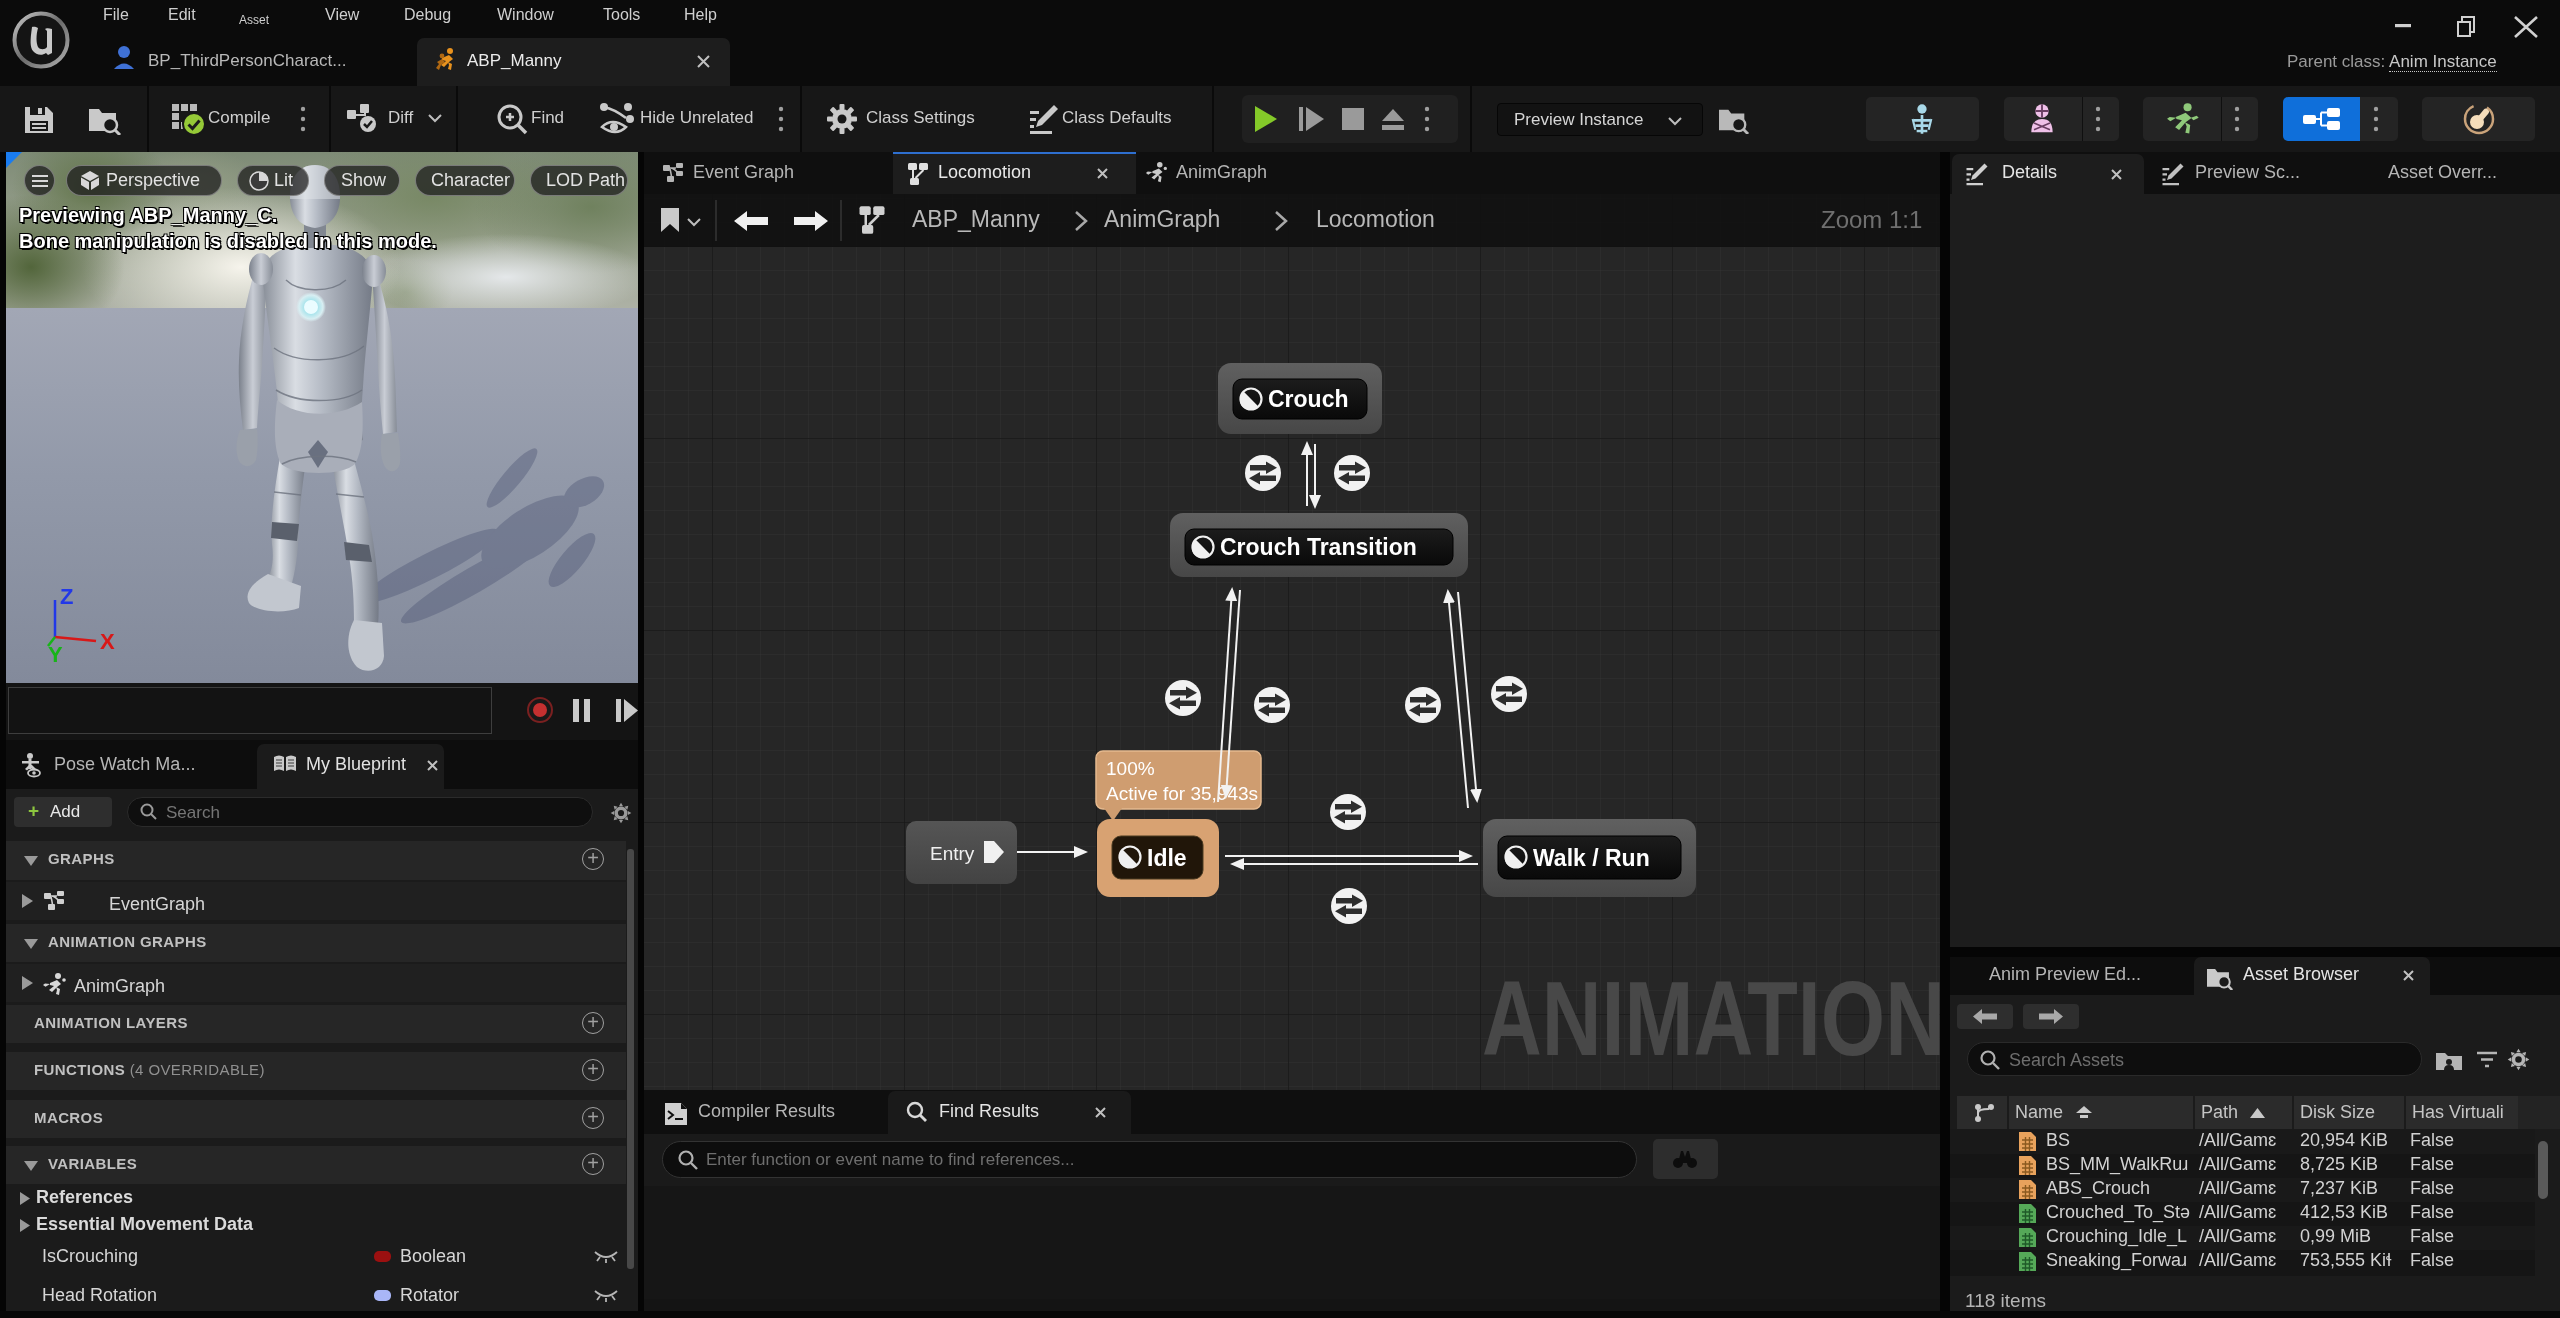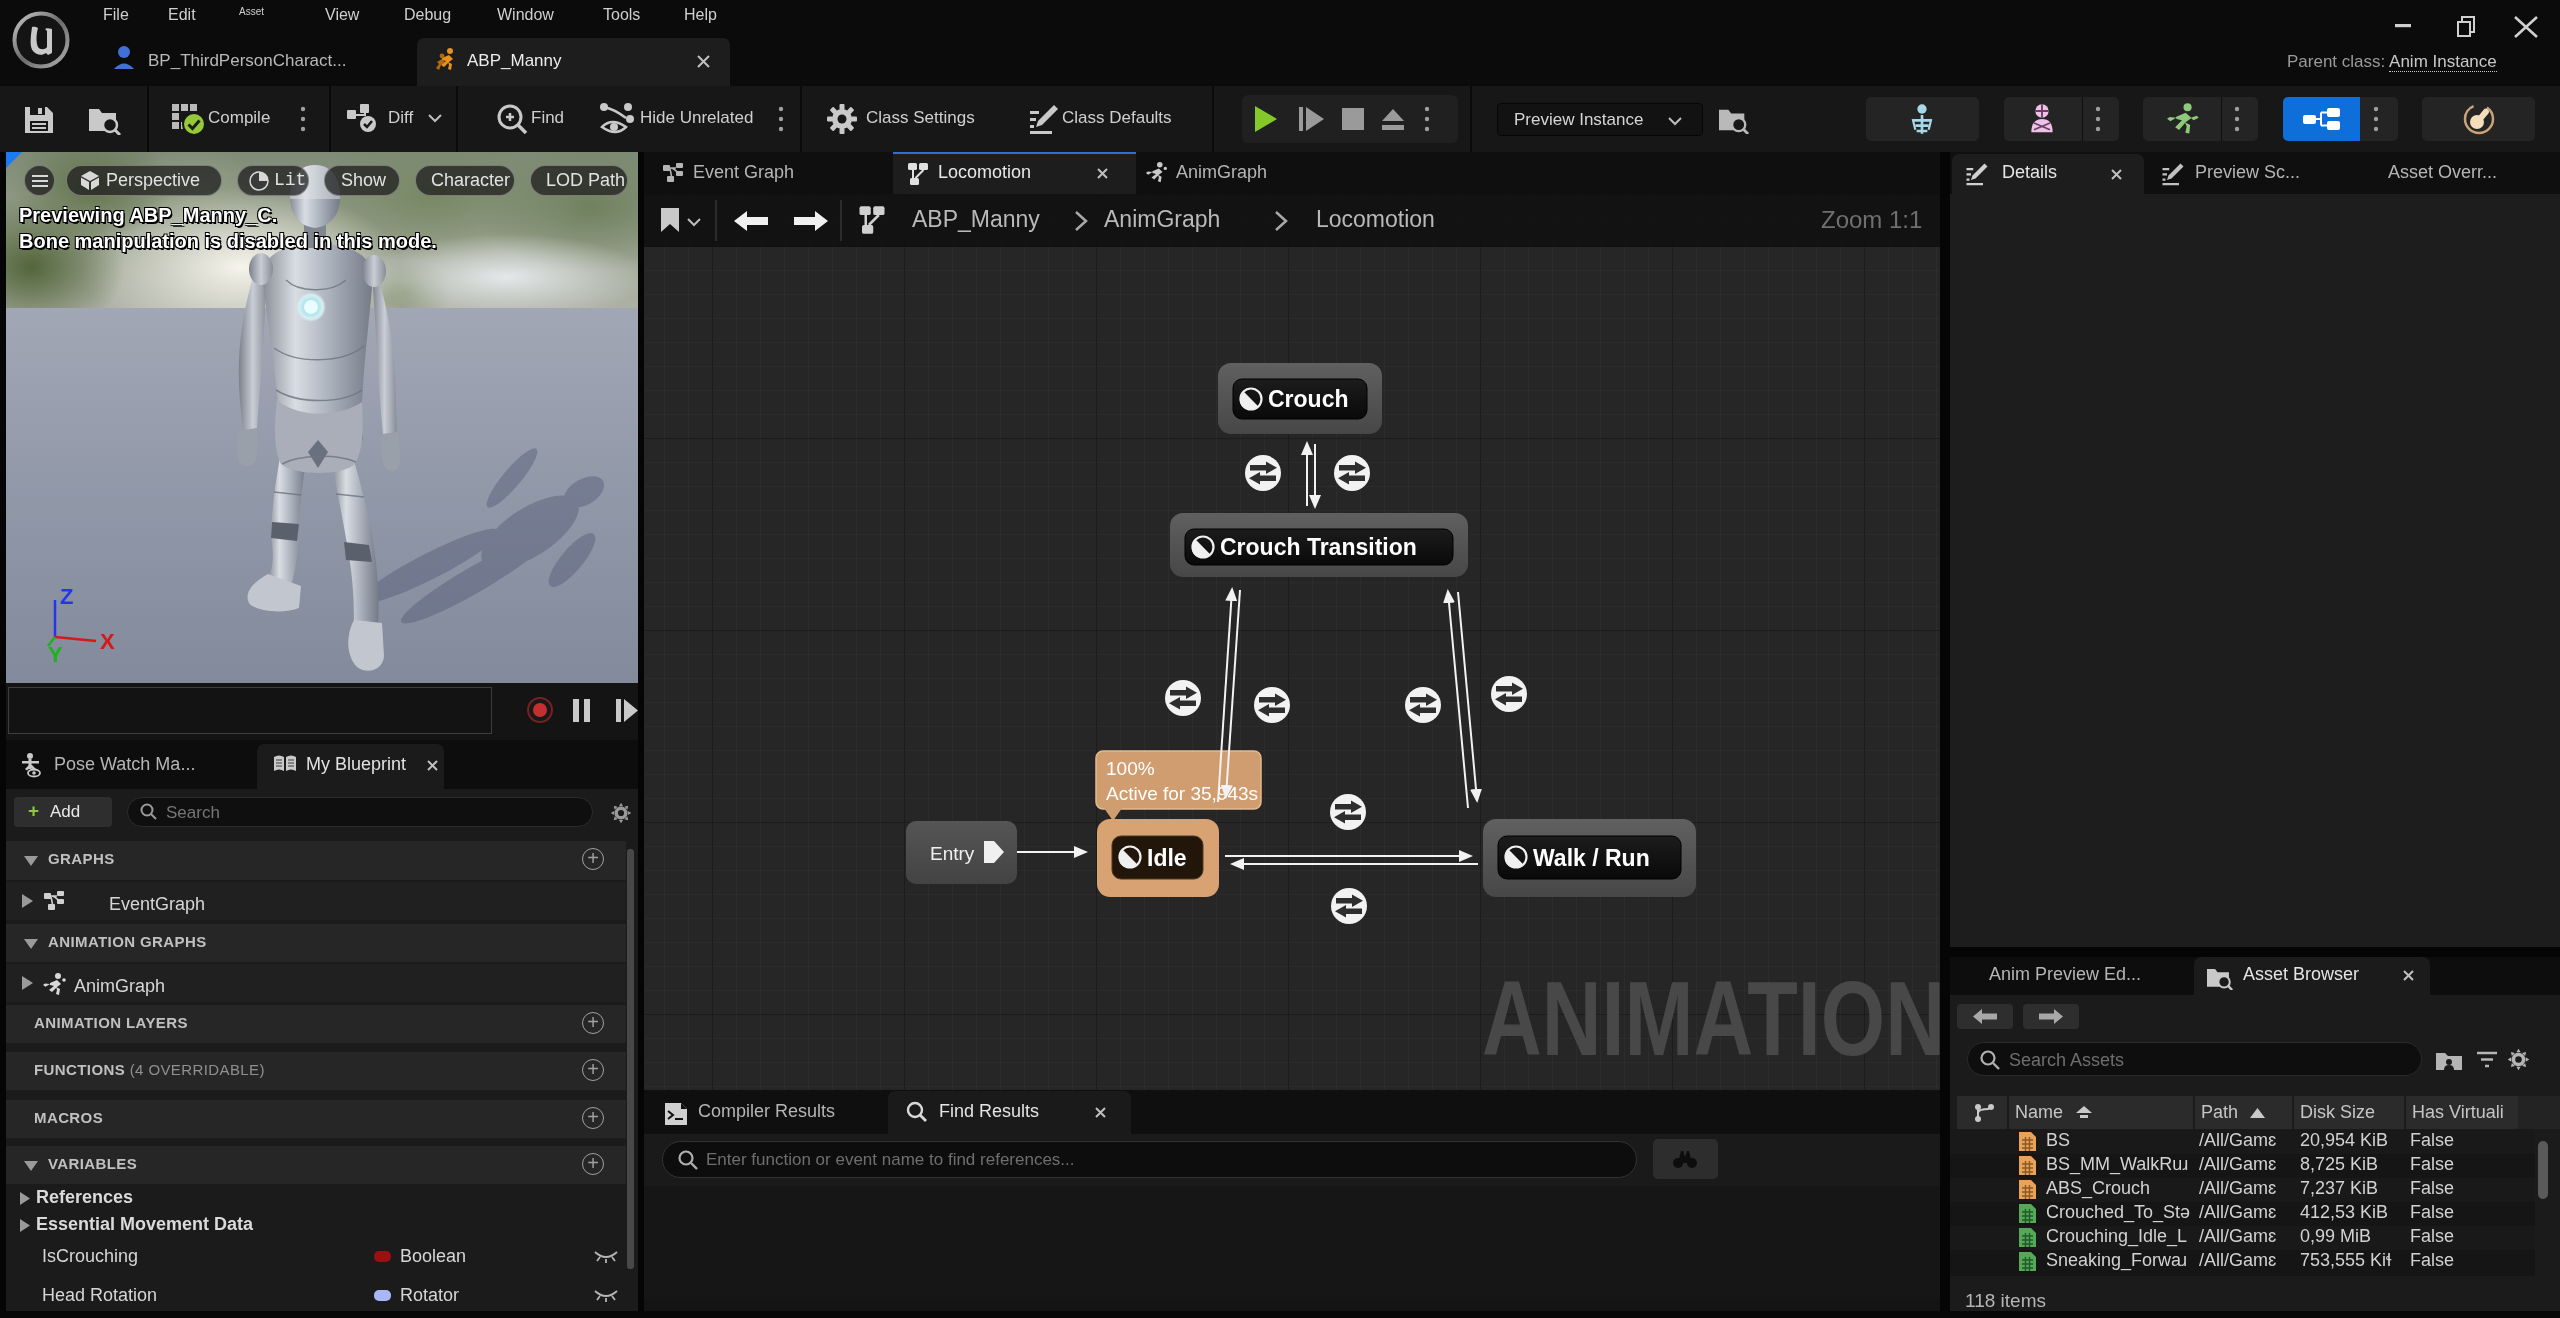--- a/index.html
+++ b/index.html
@@ -9,21 +9,21 @@
   #root { position:relative; width:2368px; height:1318px; }
   .txt { white-space:nowrap; }
 </style>
 </head>
 <body>
 <div id="root">
 
   <div class="abs" id="menubar" style="left:0;top:0;width:2560px;height:30px;background:#0b0b0b;">
     <div class="abs txt" style="left:103px;top:6px;font-size:16px;color:#cfcfcf;">File</div>
     <div class="abs txt" style="left:168px;top:6px;font-size:16px;color:#cfcfcf;">Edit</div>
-    <div class="abs txt" style="left:239px;top:6px;font-size:10px;color:#cfcfcf;">Asset</div>
+    <div class="abs txt" style="left:239px;top:13px;font-size:12px;color:#cfcfcf;">Asset</div>
     <div class="abs txt" style="left:325px;top:6px;font-size:16px;color:#cfcfcf;">View</div>
     <div class="abs txt" style="left:404px;top:6px;font-size:16px;color:#cfcfcf;">Debug</div>
     <div class="abs txt" style="left:497px;top:6px;font-size:16px;color:#cfcfcf;">Window</div>
     <div class="abs txt" style="left:603px;top:6px;font-size:16px;color:#cfcfcf;">Tools</div>
     <div class="abs txt" style="left:684px;top:6px;font-size:16px;color:#cfcfcf;">Help</div>
 
     <svg class="abs" style="left:2395px;top:24px;z-index:20;" width="18" height="4">
         <rect x="0" y="0" width="16" height="3.2" fill="#d0d0d0"></rect>
       </svg>
     <svg class="abs" style="left:2457px;top:16px;z-index:20;" width="20" height="22" fill="none" stroke="#d0d0d0" stroke-width="2">
@@ -378,21 +378,21 @@
         <path d="M10 0 L19 5 L10 10 L1 5 Z"></path>
         <path d="M1 6.5 L9 11 V19 L1 14 Z"></path>
         <path d="M19 6.5 L11 11 V19 L19 14 Z"></path>
       </svg>
     <div class="abs txt" style="left:100px;top:18px;font-size:18px;color:#e2e2e2;">Perspective</div>
     <div class="abs" style="left:231px;top:13px;width:72px;height:31px;border-radius:16px;background:rgba(30,30,30,.75);border:1.5px solid rgba(140,140,140,.8);"></div>
     <svg class="abs" style="left:243px;top:19px;" width="20" height="20">
         <circle cx="10" cy="10" r="9" fill="#3a3a3a" stroke="#d8d8d8" stroke-width="1.5"></circle>
         <path d="M10 1 A9 9 0 0 1 19 10 L10 10 Z" fill="#d8d8d8"></path>
       </svg>
-    <div class="abs txt" style="left:268px;top:18px;font-size:18px;color:#e2e2e2;font-family:Liberation Mono, monospace;">Lit</div>
+    <div class="abs txt" style="left:268px;top:18px;font-size:18px;color:#e2e2e2;">Lit</div>
     <div class="abs" style="left:318px;top:13px;width:76px;height:31px;border-radius:16px;background:rgba(30,30,30,.75);border:1.5px solid rgba(140,140,140,.8);"></div>
     <div class="abs txt" style="left:335px;top:18px;font-size:18px;color:#e2e2e2;">Show</div>
     <div class="abs" style="left:409px;top:13px;width:100px;height:31px;border-radius:16px;background:rgba(30,30,30,.75);border:1.5px solid rgba(140,140,140,.8);"></div>
     <div class="abs txt" style="left:425px;top:18px;font-size:18px;color:#e2e2e2;">Character</div>
     <div class="abs" style="left:524px;top:13px;width:98px;height:31px;border-radius:16px;background:rgba(30,30,30,.75);border:1.5px solid rgba(140,140,140,.8);"></div>
     <div class="abs txt" style="left:540px;top:18px;font-size:18px;color:#e2e2e2;">LOD Path</div>
   </div>
 
   <div class="abs" id="timeline" style="left:6px;top:683px;width:632px;height:57px;background:#141414;">
     <div class="abs" style="left:2px;top:4px;width:484px;height:47px;background:#131313;border:1.5px solid #3e3e3e;"></div>

